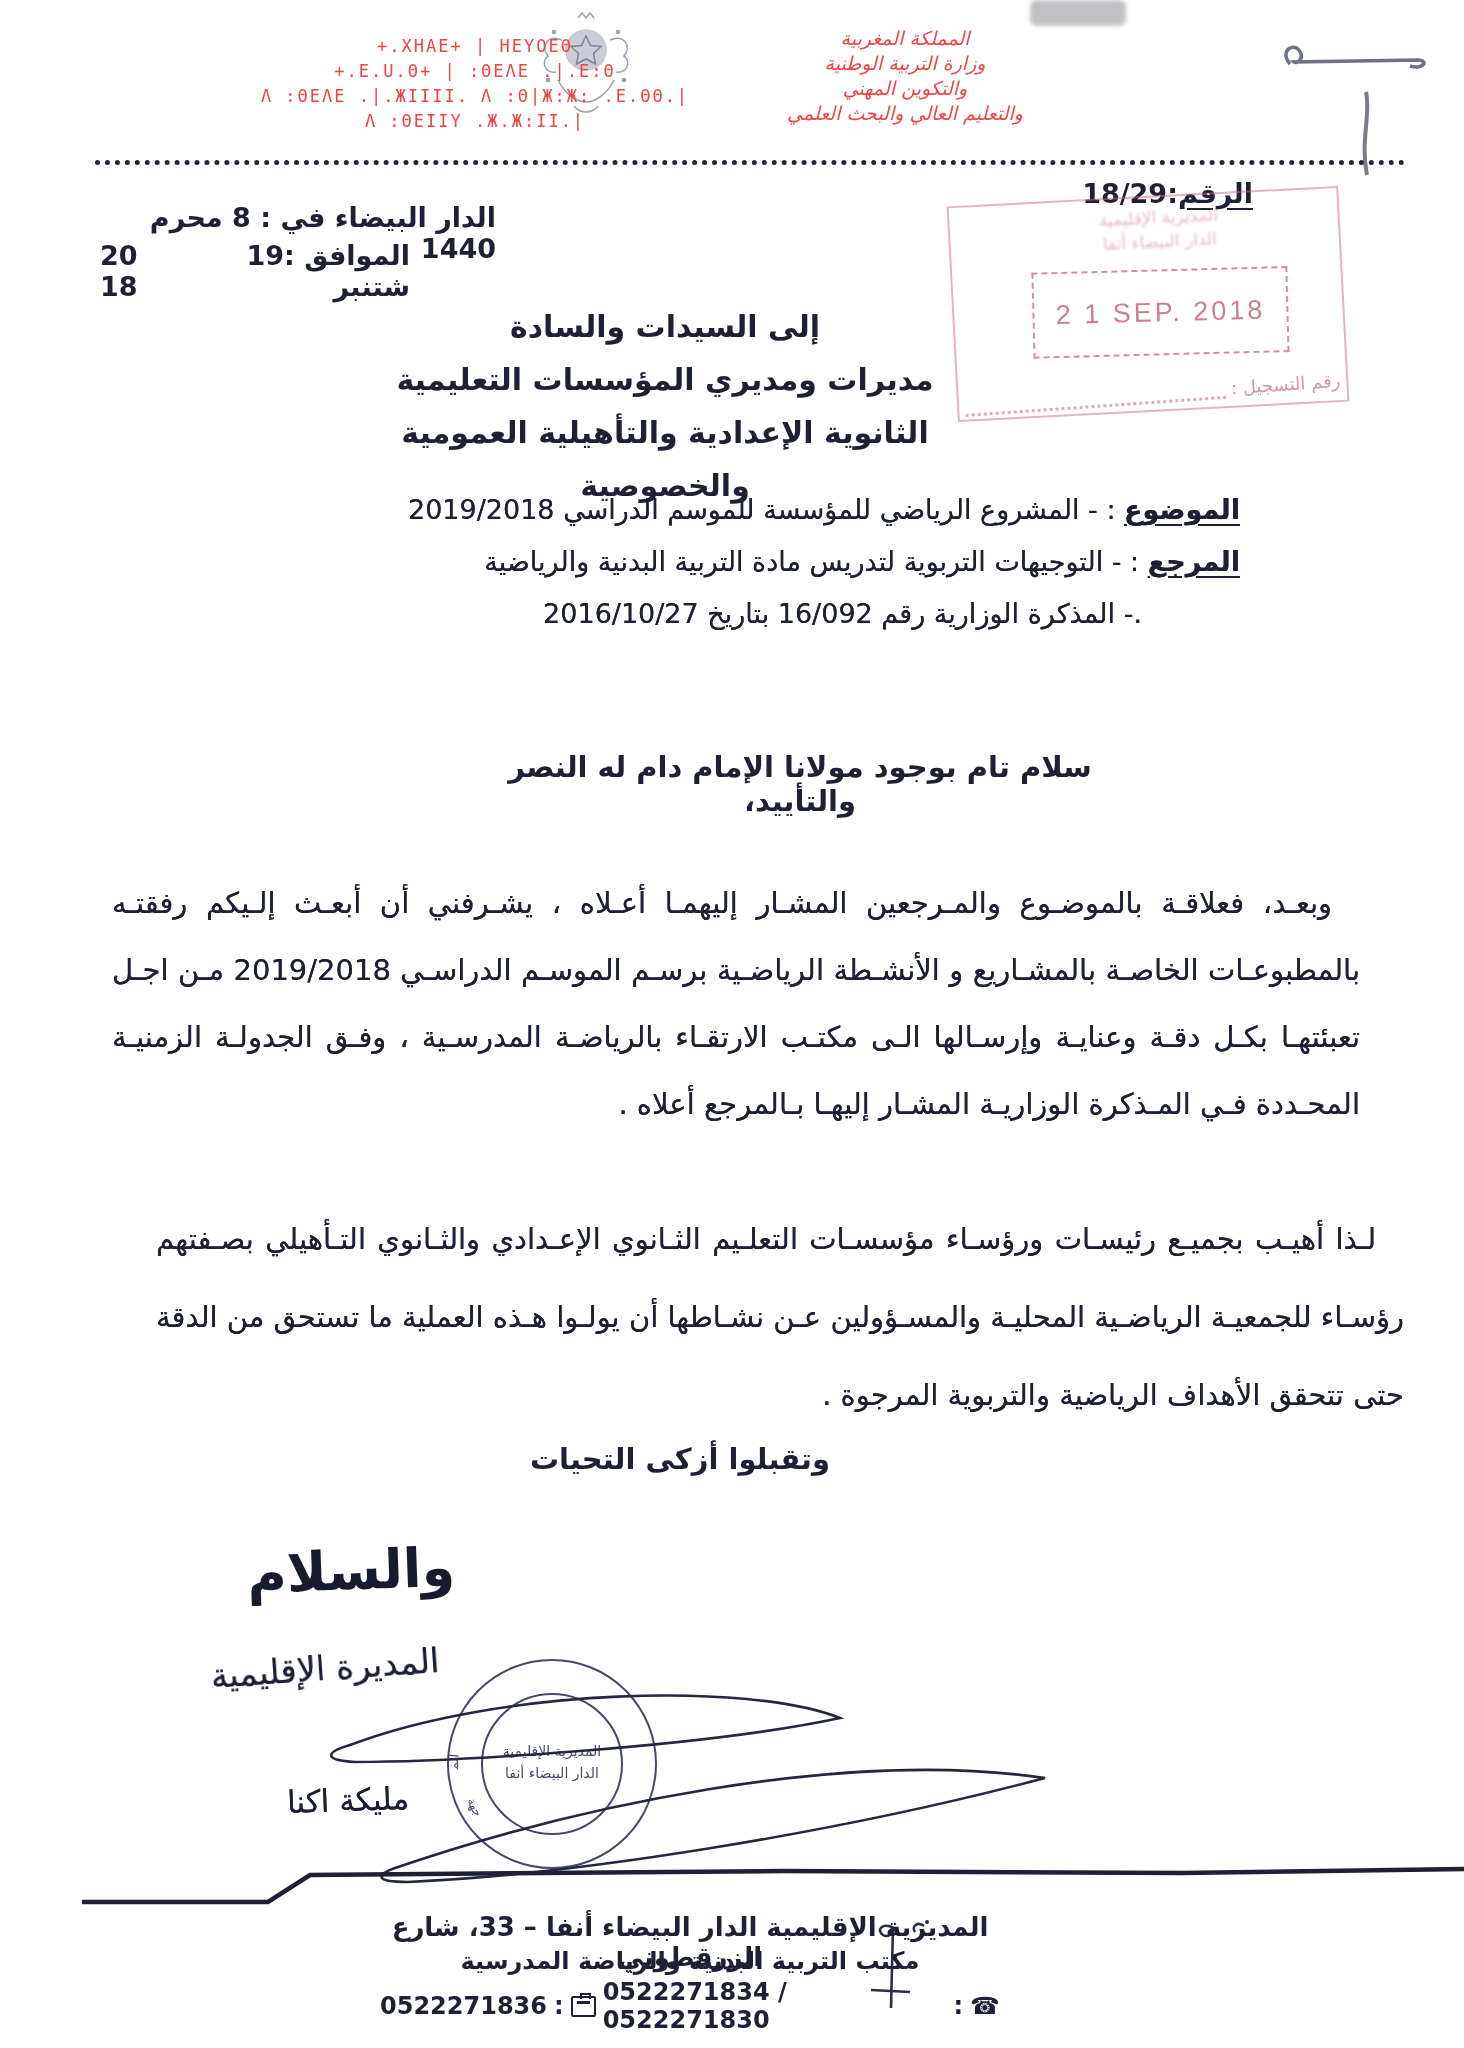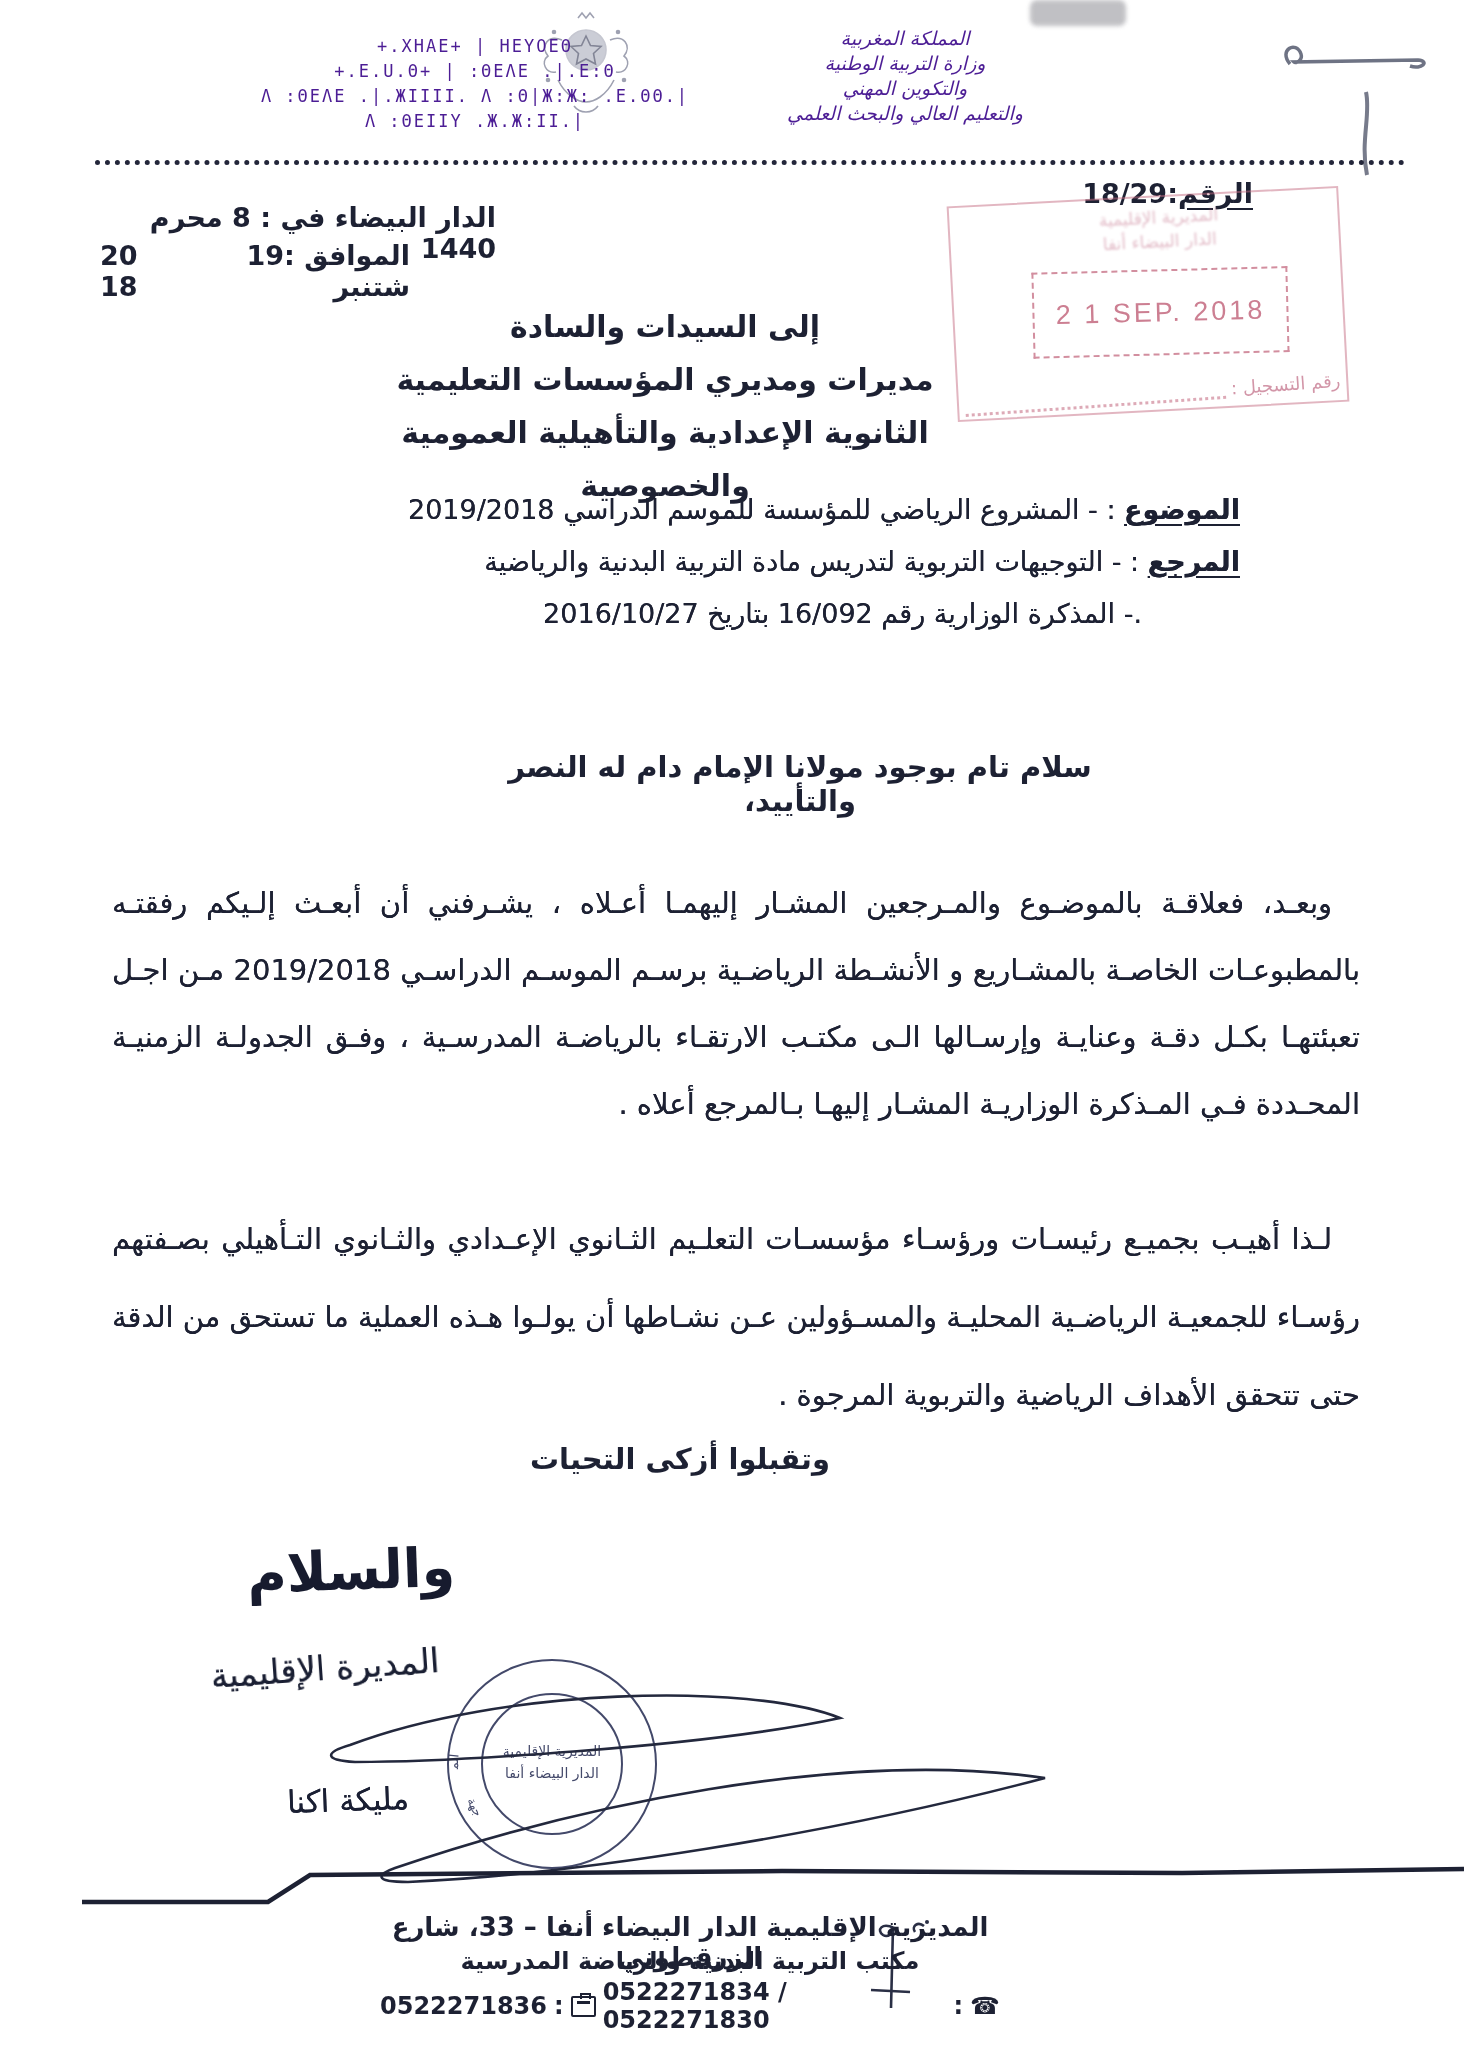--- a/index.html
+++ b/index.html
@@ -4,21 +4,21 @@
 <style>
   html,body{margin:0;padding:0;background:#e8e8e8;}
   .page{
     position:relative;width:1464px;height:2048px;background:#ffffff;
     font-family:"DejaVu Sans",sans-serif;color:#1d2133;overflow:hidden;
     margin:0 auto;
   }
   .abs{position:absolute;}
   .rtl{direction:rtl;}
   .center{text-align:center;}
-  .soft{color:#4c1d95;}
+  .soft{color:#ef4444;}
   .semibold{text-shadow:0 0 .5px currentColor;}
   .bold{font-weight:700;}
   .u{text-decoration:underline;text-underline-offset:5px;}
 
   
   .kingdom{top:26px;left:740px;width:330px;font-size:19px;line-height:25px;
     text-align:center;filter:blur(.3px);font-style:italic;}
   .tifinagh{top:34px;left:190px;width:570px;font-size:17px;line-height:25px;
     text-align:center;letter-spacing:2px;filter:blur(.3px);font-family:"DejaVu Sans Mono",monospace;}
   .academy{top:106px;left:250px;width:780px;font-size:23px;}
@@ -52,21 +52,21 @@
   
   .subjref{top:484px;right:224px;width:960px;font-size:27px;line-height:52px;text-align:right;}
   .subjref .row{display:block;}
   .subjref .row.indent{padding-right:98px;}
 
   
   .salutation{top:750px;left:460px;width:680px;font-size:29px;}
   .para{left:112px;width:1248px;font-size:29px;text-align:justify;text-align-last:right;
     text-indent:28px;}
   .p1{top:870px;line-height:67px;}
-  .p2{top:1200px;line-height:78px;}
+  .p2{top:1200px;line-height:78px;margin-left:44px;}
   .closing{top:1442px;left:340px;width:680px;font-size:29px;}
 
   
   .valediction{top:1540px;left:205px;width:250px;font-size:54px;font-weight:700;
     transform:rotate(-2deg);color:#171b2e;}
   .sig-title{top:1648px;left:150px;width:350px;font-size:34px;transform:rotate(-4deg);
     color:#1a1f33;text-align:center;filter:blur(.2px);}
   .sig-name{top:1782px;left:228px;width:240px;font-size:31px;transform:rotate(-2deg);
     color:#1a1f33;text-align:center;}
   .swoosh{top:1630px;left:140px;width:960px;height:280px;}

